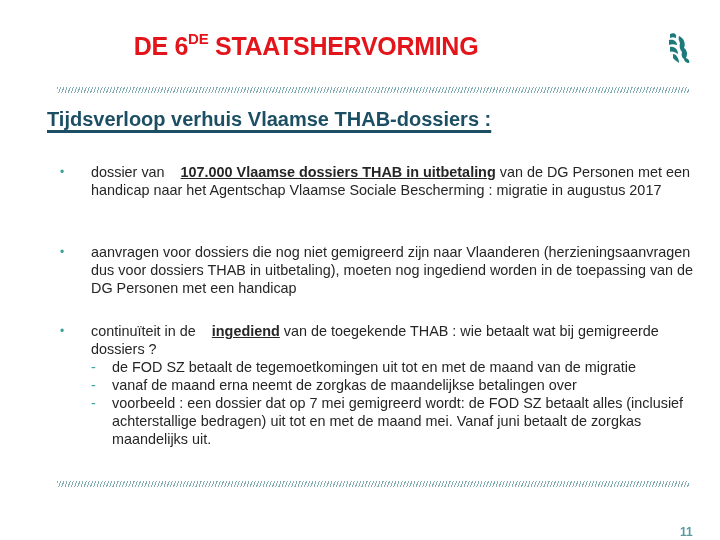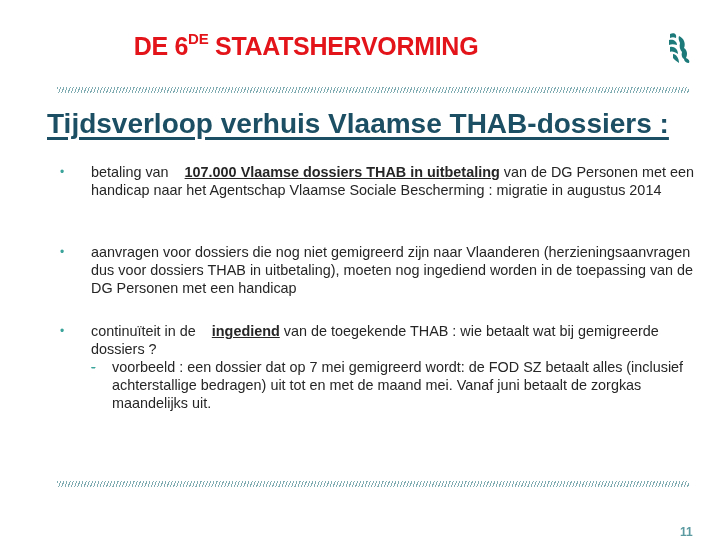--- a/index.html
+++ b/index.html
@@ -6,21 +6,21 @@
   body { width:720px; height:540px; background:#ffffff; position:relative; overflow:hidden;
          font-family:"Liberation Sans", "DejaVu Sans", sans-serif; color:#262626; }
   .title { position:absolute; left:0; width:612px; top:32px; text-align:center;
            color:#e3151b; font-weight:bold; font-size:25px; letter-spacing:-0.3px; }
   .title sup { font-size:15px; vertical-align:top; position:relative; top:-2px; }
   .logo { position:absolute; left:664px; top:28px; width:30px; height:40px; }
   .hatch { position:absolute; left:57px; width:632px; height:6px;
            background: repeating-linear-gradient(110deg, #6a9ea5 0 1px, transparent 1px 3px); opacity:0.85; }
   .hatch.top { top:87px; }
   .hatch.bottom { top:481px; }
-  .subtitle { position:absolute; left:47px; top:108px; font-size:28px; font-weight:bold; color:#1c4f63;
+  .subtitle { position:absolute; left:47px; top:108px; font-size:20px; font-weight:bold; color:#1c4f63;
               text-decoration:underline; text-decoration-thickness:3px; text-underline-offset:4px; }
   .bullets { position:absolute; left:60px; top:163px; width:640px; list-style:none; margin:0; padding:0; font-size:14.4px; line-height:18px; }
   .bullet { position:relative; padding-left:31px; }
   .bullet .dot { position:absolute; left:0; top:0; color:#3aa39a; font-size:12px; }
   .b1 { margin-bottom:0; }
   .b2 { position:absolute; top:80px; }
   .b3 { position:absolute; top:159px; }
   .u { font-weight:bold; text-decoration:underline;margin-left:12px; }
   .sub { list-style:none; margin:0; padding:0 0 0 0; }
   .sub li { position:relative; padding-left:21px; }
@@ -42,32 +42,32 @@
   </g>
 </svg>
 
 <div class="hatch top"></div>
 
 <div class="subtitle">Tijdsverloop verhuis Vlaamse THAB-dossiers :</div>
 
 <ul class="bullets">
   <li class="bullet b1">
     <span class="dot">•</span>
-    <span>betaling van </span><span class="u">107.000 Vlaamse dossiers THAB in uitbetaling</span><span> van de DG Personen met een handicap naar het Agentschap Vlaamse Sociale Bescherming : migratie in augustus 2014</span>
+    <span>dossier van </span><span class="u">107.000 Vlaamse dossiers THAB in uitbetaling</span><span> van de DG Personen met een handicap naar het Agentschap Vlaamse Sociale Bescherming : migratie in augustus 2017</span>
   </li>
   <li class="bullet b2">
     <span class="dot">•</span>
     <span>aanvragen voor dossiers die nog niet gemigreerd zijn naar Vlaanderen (herzieningsaanvragen dus voor dossiers THAB in uitbetaling), moeten nog ingediend worden in de toepassing van de DG Personen met een handicap</span>
   </li>
   <li class="bullet b3">
     <span class="dot">•</span>
     <span>continuïteit in de </span><span class="u">ingediend</span><span> van de toegekende THAB : wie betaalt wat bij gemigreerde dossiers ?</span>
     <ul class="sub">
-      <li><span class="dash">-</span></li>
-      <li><span class="dash">-</span></li>
+      <li><span class="dash">-</span><span>de FOD SZ betaalt de tegemoetkomingen uit tot en met de maand van de migratie</span></li>
+      <li><span class="dash">-</span><span>vanaf de maand erna neemt de zorgkas de maandelijkse betalingen over</span></li>
       <li><span class="dash">-</span><span>voorbeeld : een dossier dat op 7 mei gemigreerd wordt: de FOD SZ betaalt alles (inclusief achterstallige bedragen) uit tot en met de maand mei. Vanaf juni betaalt de zorgkas maandelijks uit.</span></li>
     </ul>
   </li>
 </ul>
 
 <div class="hatch bottom"></div>
 
 <div class="pagenum">11</div>
 
 </body></html>

